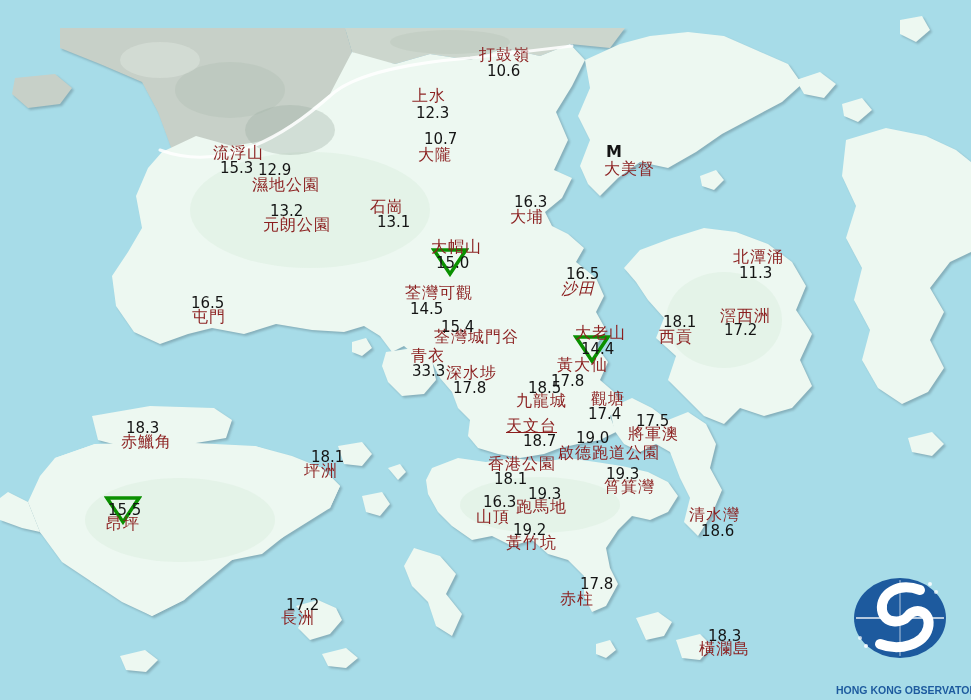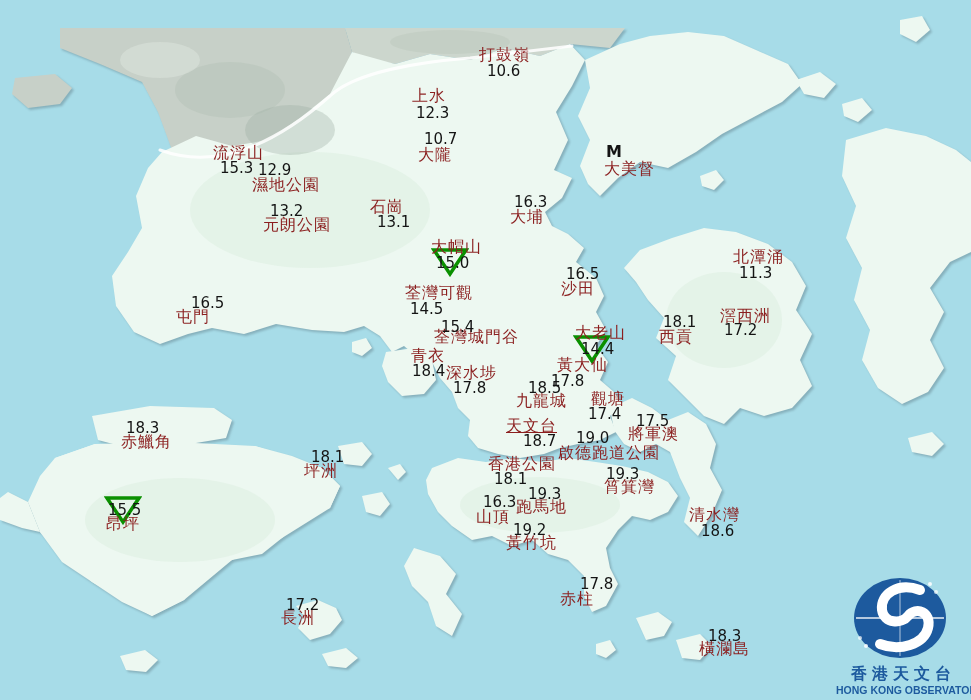--- a/index.html
+++ b/index.html
@@ -131,39 +131,39 @@
       <span class="st-val" style="left: 377px; top: 215px;">13.1</span>
       <span class="st-name" style="left: 510px; top: 209px;">大埔</span>
       <span class="st-val" style="left: 514px; top: 195px;">16.3</span>
       <svg width="38" height="30" class="st-marker" style="left: 431px; top: 247px;">
         <polygon points="3,3 35,3 19,27" fill="none" stroke="#0a9000" stroke-width="3.5"></polygon>
       </svg>
       <span class="st-name" style="left: 431px; top: 239px;">大帽山</span>
       <span class="st-val" style="left: 436px; top: 256px;">15.0</span>
       <span class="st-name" style="left: 733px; top: 249px;">北潭涌</span>
       <span class="st-val" style="left: 739px; top: 266px;">11.3</span>
-      <span class="st-name" style="left: 561px; top: 281px;">沙田</span>
+      <span class="st-name" style="left: 561px; top: 281px; font-style: italic;">沙田</span>
       <span class="st-val" style="left: 566px; top: 267px;">16.5</span>
       <span class="st-name" style="left: 405px; top: 285px;">荃灣可觀</span>
       <span class="st-val" style="left: 410px; top: 302px;">14.5</span>
       <span class="st-name" style="left: 434px; top: 329px;">荃灣城門谷</span>
       <span class="st-val" style="left: 441px; top: 320px;">15.4</span>
-      <span class="st-name" style="left: 176px; top: 309px;">屯門</span>
+      <span class="st-name" style="left: 192px; top: 309px;">屯門</span>
       <span class="st-val" style="left: 191px; top: 296px;">16.5</span>
       <svg width="38" height="30" class="st-marker" style="left: 573px; top: 334px;">
         <polygon points="3,3 35,3 19,27" fill="none" stroke="#0a9000" stroke-width="3.5"></polygon>
       </svg>
       <span class="st-name" style="left: 575px; top: 325px;">大老山</span>
       <span class="st-val" style="left: 581px; top: 342px;">14.4</span>
       <span class="st-name" style="left: 659px; top: 329px;">西貢</span>
       <span class="st-val" style="left: 663px; top: 315px;">18.1</span>
       <span class="st-name" style="left: 720px; top: 308px;">滘西洲</span>
       <span class="st-val" style="left: 724px; top: 323px;">17.2</span>
       <span class="st-name" style="left: 411px; top: 348px;">青衣</span>
-      <span class="st-val" style="left: 412px; top: 364px;">18.4</span>
+      <span class="st-val" style="left: 412px; top: 364px;">33.3</span>
       <span class="st-name" style="left: 446px; top: 365px;">深水埗</span>
       <span class="st-val" style="left: 453px; top: 381px;">17.8</span>
       <span class="st-name" style="left: 557px; top: 357px;">黃大仙</span>
       <span class="st-val" style="left: 551px; top: 374px;">17.8</span>
       <span class="st-name" style="left: 516px; top: 393px;">九龍城</span>
       <span class="st-val" style="left: 528px; top: 381px;">18.5</span>
       <span class="st-name" style="left: 591px; top: 391px;">觀塘</span>
       <span class="st-val" style="left: 588px; top: 407px;">17.4</span>
       <span class="st-name" style="left: 506px; top: 418px; text-decoration: underline;">天文台</span>
       <span class="st-val" style="left: 511px; top: 434px; margin-left: 12px;">18.7</span>
@@ -204,17 +204,16 @@
     <svg width="135" height="95" viewBox="0 0 135 95">
       <ellipse cx="64" cy="50" rx="46" ry="40" fill="#1d5a9e"></ellipse>
       <line x1="20" y1="50" x2="108" y2="50" stroke="#ffffff" stroke-width="1.6" opacity="0.9"></line>
       <line x1="64" y1="12" x2="64" y2="88" stroke="#ffffff" stroke-width="1.2" opacity="0.55"></line>
       <path d="M84,22 C62,14 44,26 46,42 C48,56 66,56 72,48 C80,38 96,44 92,60 C88,76 64,84 44,76" fill="none" stroke="#ffffff" stroke-width="10" stroke-linecap="round"></path>
       <circle cx="94" cy="16" r="2" fill="#ffffff" opacity="0.85"></circle>
       <circle cx="100" cy="24" r="2" fill="#ffffff" opacity="0.7"></circle>
       <circle cx="30" cy="78" r="2" fill="#ffffff" opacity="0.85"></circle>
       <circle cx="24" cy="70" r="2" fill="#ffffff" opacity="0.7"></circle>
     </svg>
-    <div id="logo-cn">香港天文台</div>
     <div id="logo-en">HONG KONG OBSERVATORY</div>
   </div>
 
 </div>
 
 </body></html>

